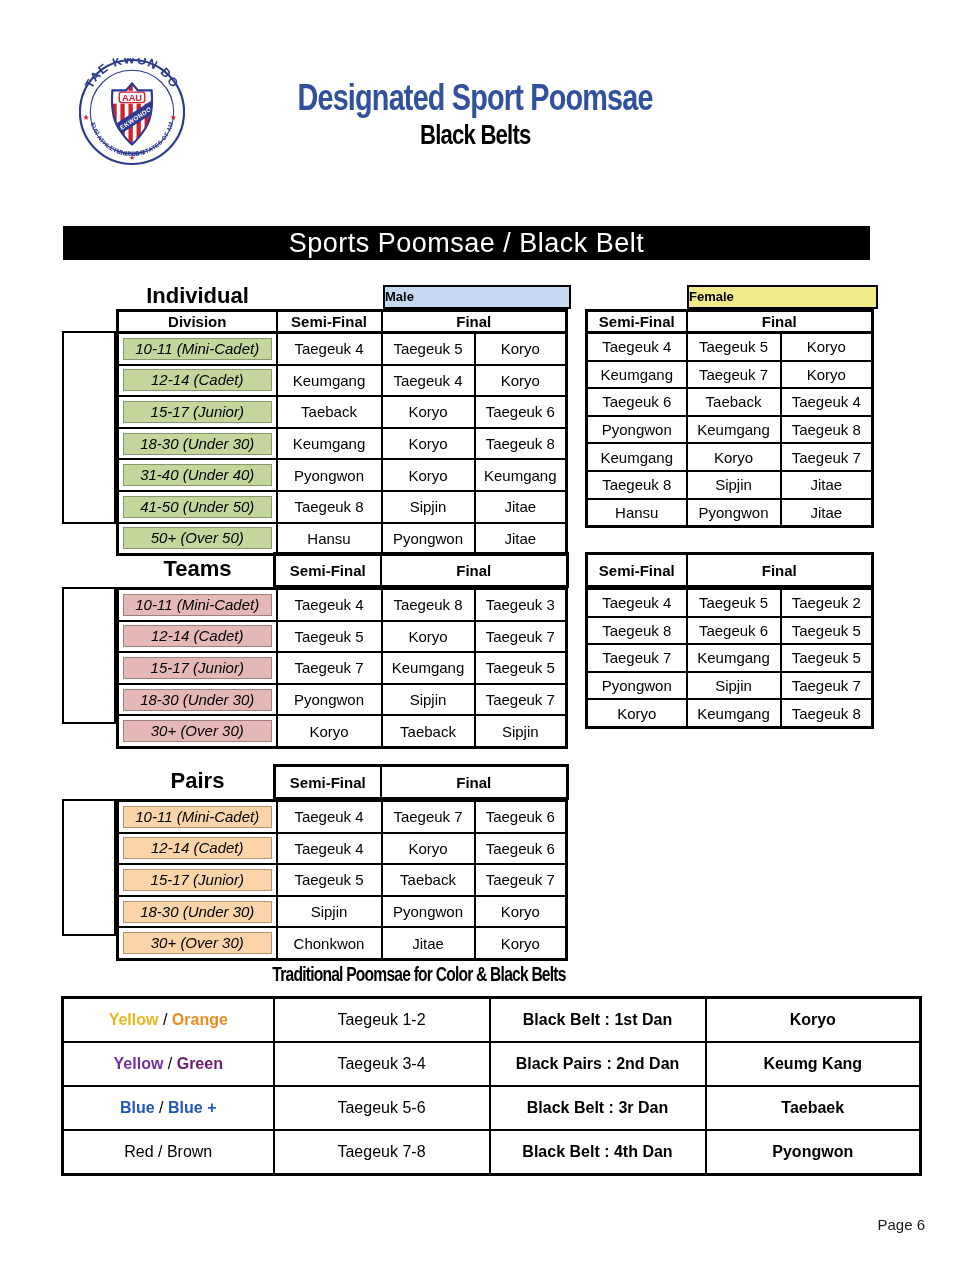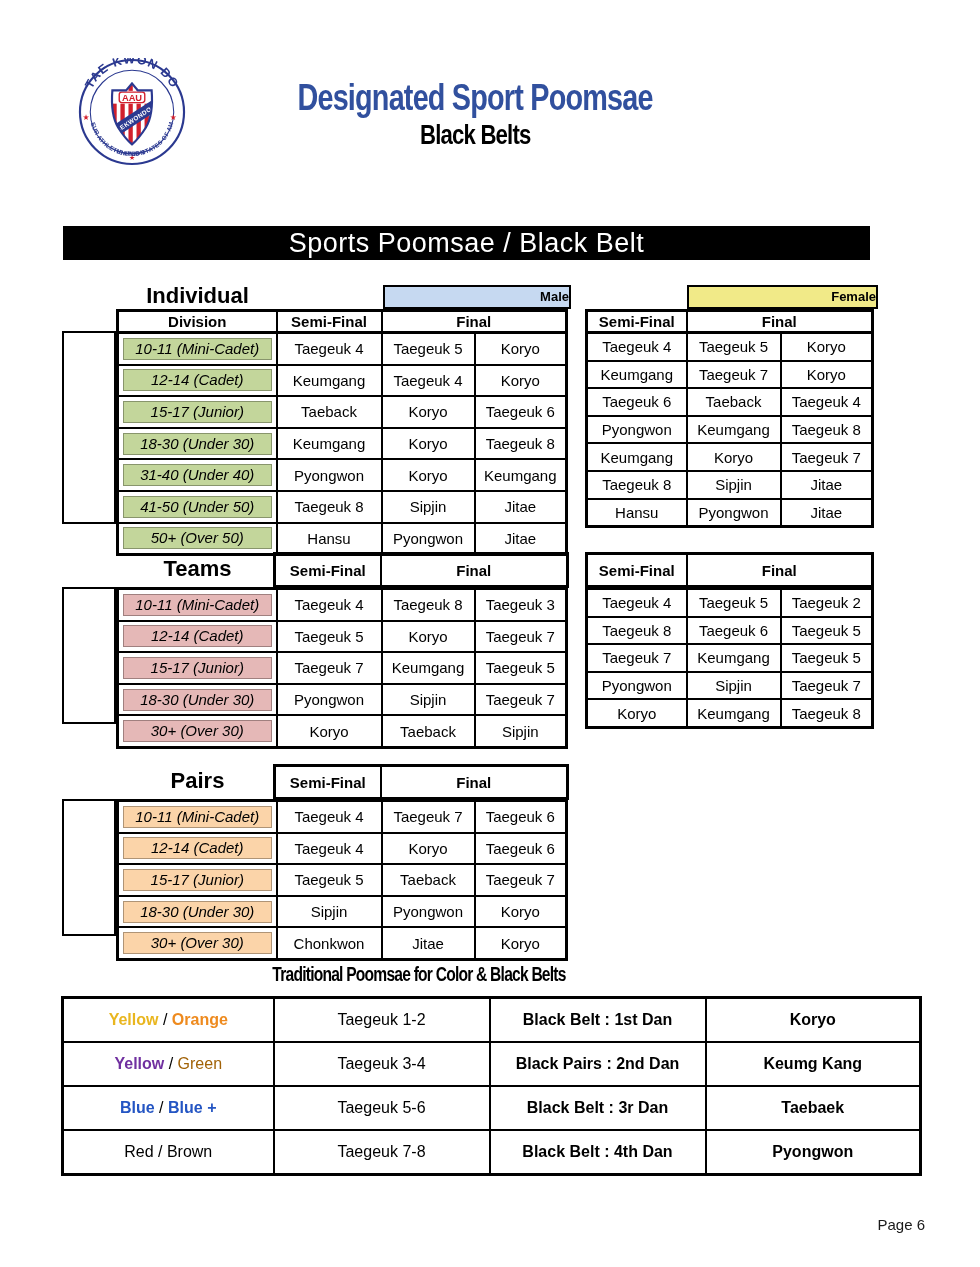--- a/index.html
+++ b/index.html
@@ -28,21 +28,21 @@
   .hdr td{height:19px;font-weight:bold;}
   .hdr2 td{height:30px;font-weight:bold;}
   .data td{height:25.6px;}
   td.divcol{padding:2px 4px;}
   .fill{height:20px;line-height:20px;border:1px solid rgba(0,0,0,0.30);font-size:15px;font-style:italic;}
 
   .seclabel{position:absolute;left:116px;width:163px;text-align:center;
             font-weight:bold;font-size:22px;}
 
   .gender{position:absolute;height:20px;border:2px solid #000;font-weight:bold;
-          font-size:13px;text-align:right;line-height:20px;}
+          font-size:13px;text-align:left;line-height:20px;}
 
   .sidebox{position:absolute;left:62px;width:50px;border:2.5px solid #000;background:#fff;}
 
   
   .trad-title-wrap{position:absolute;top:963px;left:0;width:837px;text-align:center;}
   .trad-title{display:inline-block;font-weight:bold;font-size:20px;letter-spacing:-1px;
               transform:scaleX(0.78);transform-origin:center;}
   table.trad{border:3px solid #000;}
   table.trad td{border:2.5px solid #000;height:42px;font-size:16px;}
   table.trad td.b{font-weight:bold;}
@@ -439,21 +439,21 @@
         <col style="width:215px">
       </colgroup>
     <tbody id="trad-body">
         <tr>
           <td><span style="color: rgb(233, 182, 31); font-weight: bold;">Yellow</span><span style="color: rgb(0, 0, 0);"> / </span><span style="color: rgb(238, 138, 30); font-weight: bold;">Orange</span></td>
           <td>Taegeuk 1-2</td>
           <td class="b">Black Belt : 1st Dan</td>
           <td class="b">Koryo</td>
         </tr>
         <tr>
-          <td><span style="color: rgb(112, 48, 160); font-weight: bold;">Yellow</span><span style="color: rgb(0, 0, 0);"> / </span><span style="color: #a16207; font-weight: normal; margin-top: 32px;">Green</span></td>
+          <td><span style="color: rgb(112, 48, 160); font-weight: bold;">Yellow</span><span style="color: rgb(0, 0, 0);"> / </span><span style="color: #701a75; font-weight: bold; margin-top: 32px;">Green</span></td>
           <td>Taegeuk 3-4</td>
           <td class="b">Black Pairs : 2nd Dan</td>
           <td class="b">Keumg Kang</td>
         </tr>
         <tr>
           <td><span style="color: rgb(36, 85, 195); font-weight: bold;">Blue</span><span style="color: rgb(0, 0, 0);"> / </span><span style="color: rgb(36, 85, 195); font-weight: bold;">Blue +</span></td>
           <td>Taegeuk 5-6</td>
           <td class="b">Black Belt : 3r Dan</td>
           <td class="b">Taebaek</td>
         </tr>

